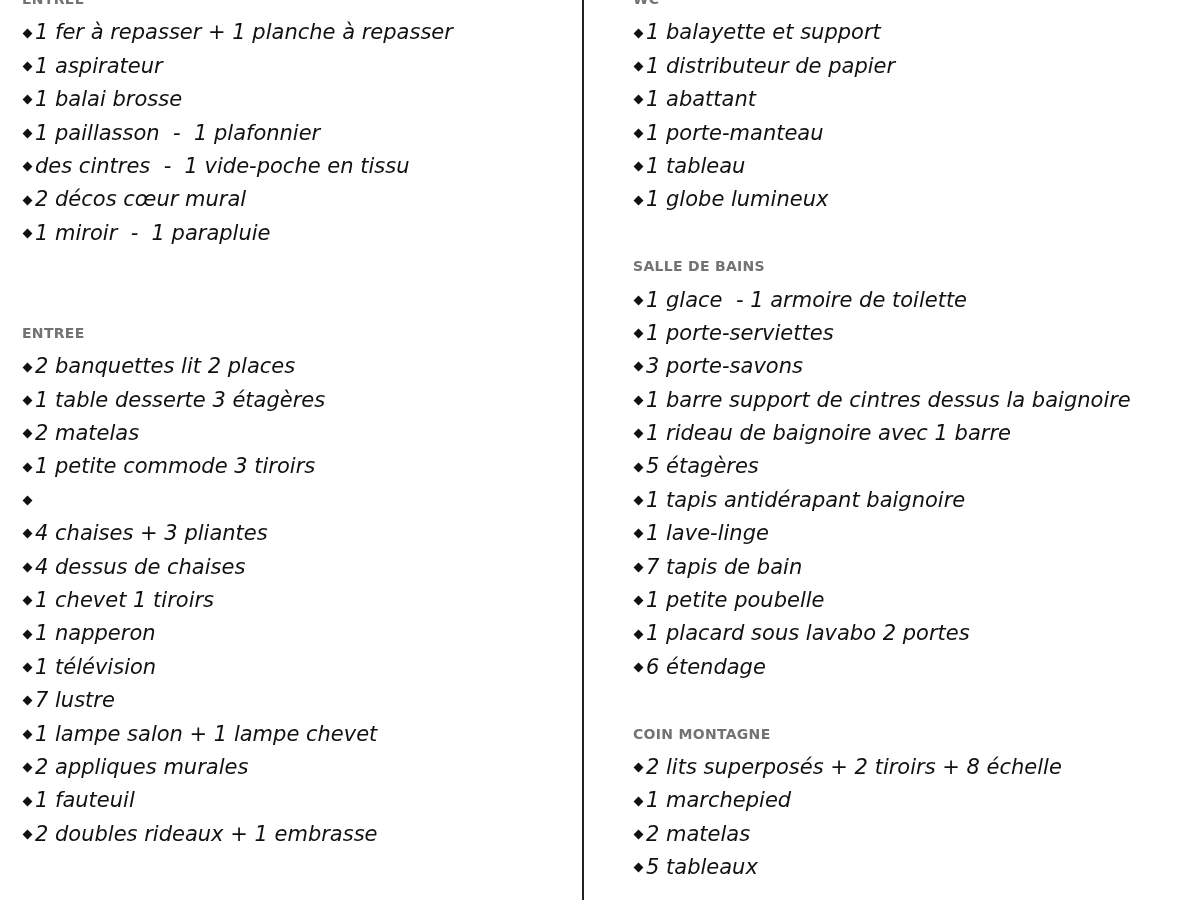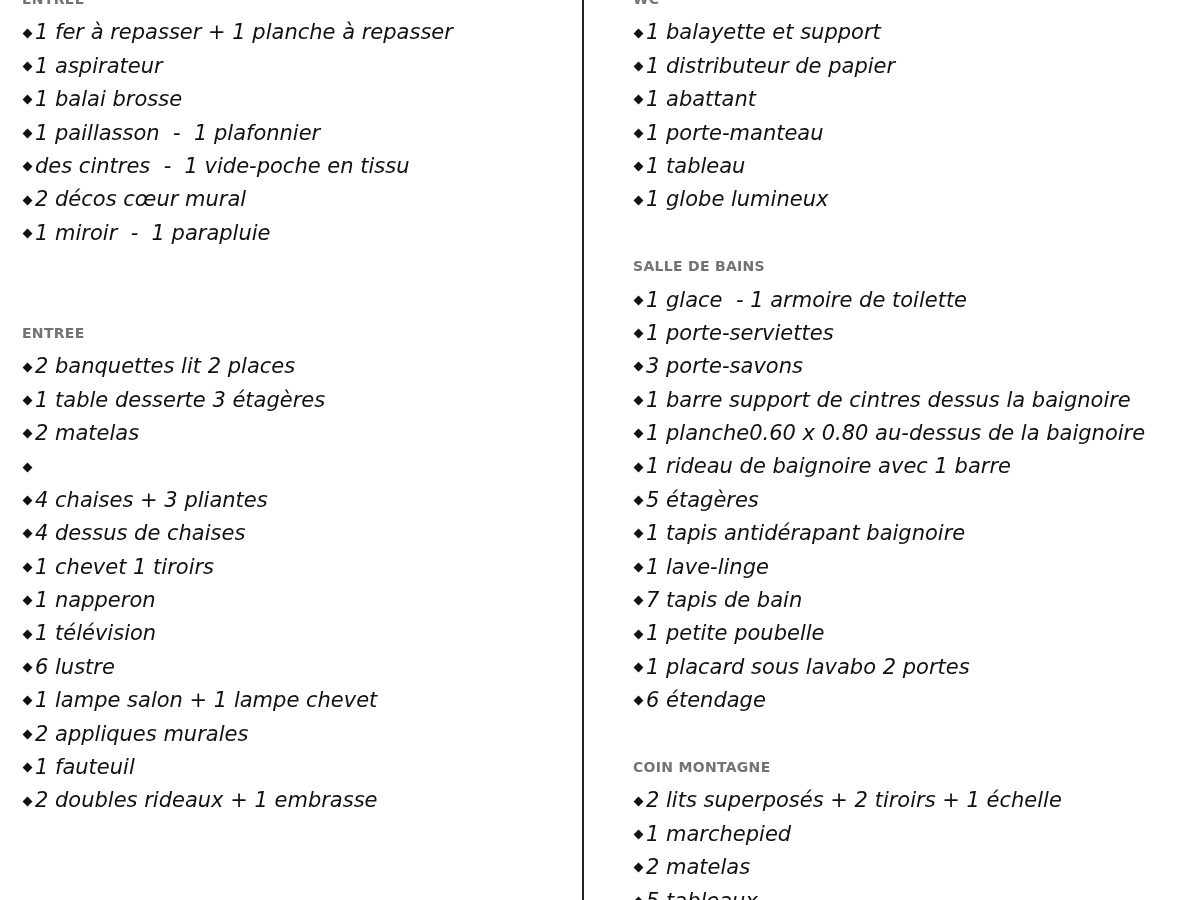--- a/index.html
+++ b/index.html
@@ -46,27 +46,28 @@
     <div class="item"><span class="bullet"></span><span>2 décos cœur mural</span></div>
     <div class="item"><span class="bullet"></span><span>1 miroir  -  1 parapluie</span></div>
   </div>
   <div class="gap-2"></div>
 
   <div class="section">
     <div class="heading">ENTREE</div>
     <div class="item"><span class="bullet"></span><span>2 banquettes lit 2 places</span></div>
     <div class="item"><span class="bullet"></span><span>1 table desserte 3 étagères</span></div>
     <div class="item"><span class="bullet"></span><span>2 matelas</span></div>
+    <div class="item"><span class="bullet"></span><span>1 petite commode 3 tiroirs</span></div>
     <div class="item"><span class="bullet"></span></div>
     <div class="item"><span class="bullet"></span><span>4 chaises + 3 pliantes</span></div>
     <div class="item"><span class="bullet"></span><span>4 dessus de chaises</span></div>
     <div class="item"><span class="bullet"></span><span>1 chevet 1 tiroirs</span></div>
     <div class="item"><span class="bullet"></span><span>1 napperon</span></div>
     <div class="item"><span class="bullet"></span><span>1 télévision</span></div>
-    <div class="item"><span class="bullet"></span><span>6 lustre</span></div>
+    <div class="item"><span class="bullet"></span><span>7 lustre</span></div>
     <div class="item"><span class="bullet"></span><span>1 lampe salon + 1 lampe chevet</span></div>
     <div class="item"><span class="bullet"></span><span>2 appliques murales</span></div>
     <div class="item"><span class="bullet"></span><span>1 fauteuil</span></div>
     <div class="item"><span class="bullet"></span><span>2 doubles rideaux + 1 embrasse</span></div>
   </div>
 </div>
 
 <div class="divider"></div>
 
 <div class="col col-right" style="top:-17px;">
@@ -81,32 +82,31 @@
     <div class="item"><span class="bullet"></span><span>1 globe lumineux</span></div>
   </div>
   <div class="gap-1"></div>
 
   <div class="section">
     <div class="heading">SALLE DE BAINS</div>
     <div class="item"><span class="bullet"></span><span>1 glace  - 1 armoire de toilette</span></div>
     <div class="item"><span class="bullet"></span><span>1 porte-serviettes</span></div>
     <div class="item"><span class="bullet"></span><span>3 porte-savons</span></div>
     <div class="item"><span class="bullet"></span><span>1 barre support de cintres dessus la baignoire</span></div>
-    <div class="item"><span class="bullet"></span><span>1 planche0.60 x 0.80 au-dessus de la baignoire</span></div>
     <div class="item"><span class="bullet"></span><span>1 rideau de baignoire avec 1 barre</span></div>
     <div class="item"><span class="bullet"></span><span>5 étagères</span></div>
     <div class="item"><span class="bullet"></span><span>1 tapis antidérapant baignoire</span></div>
     <div class="item"><span class="bullet"></span><span>1 lave-linge</span></div>
     <div class="item"><span class="bullet"></span><span>7 tapis de bain</span></div>
     <div class="item"><span class="bullet"></span><span>1 petite poubelle</span></div>
     <div class="item"><span class="bullet"></span><span>1 placard sous lavabo 2 portes</span></div>
     <div class="item"><span class="bullet"></span><span>6 étendage</span></div>
   </div>
   <div class="gap-1"></div>
 
   <div class="section">
     <div class="heading">COIN MONTAGNE</div>
-    <div class="item"><span class="bullet"></span><span>2 lits superposés + 2 tiroirs + 1 échelle</span></div>
+    <div class="item"><span class="bullet"></span><span>2 lits superposés + 2 tiroirs + 8 échelle</span></div>
     <div class="item"><span class="bullet"></span><span>1 marchepied</span></div>
     <div class="item"><span class="bullet"></span><span>2 matelas</span></div>
     <div class="item"><span class="bullet"></span><span>5 tableaux</span></div>
   </div>
 </div>
 
 </body></html>

